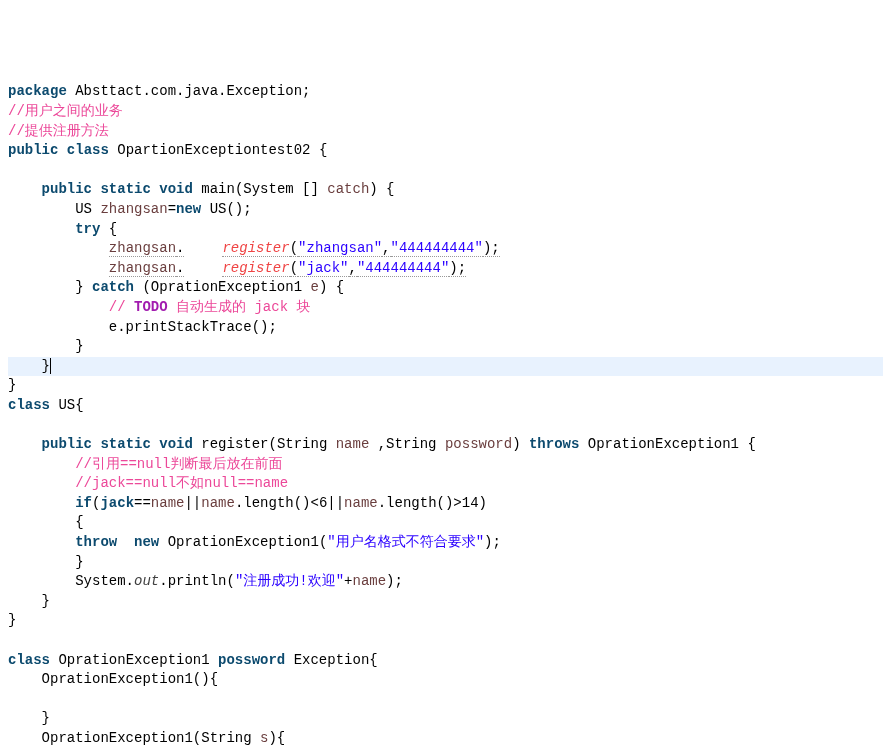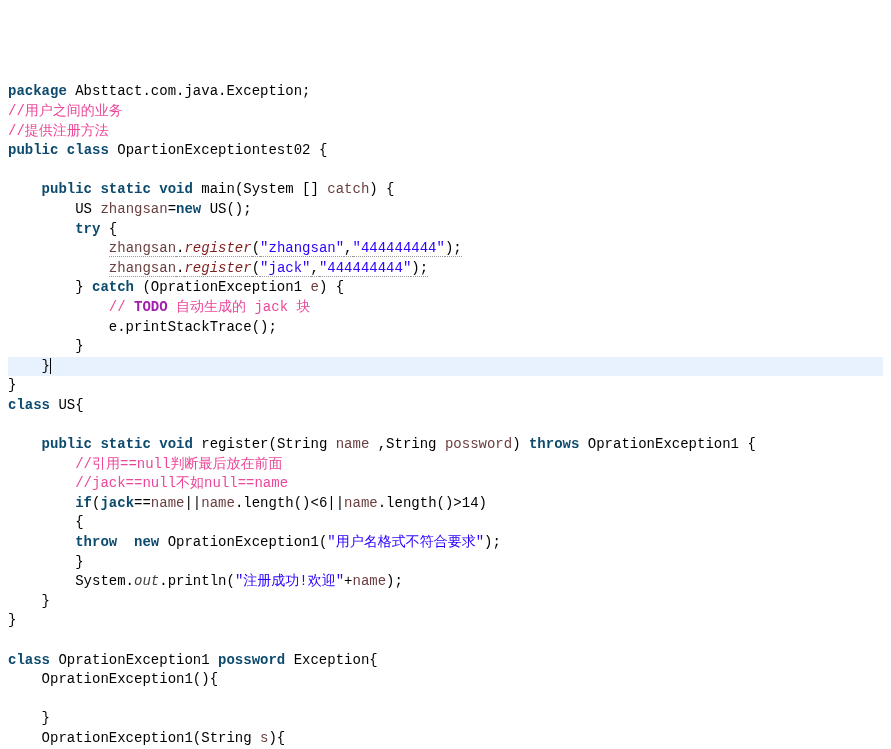--- a/index.html
+++ b/index.html
@@ -11,21 +11,21 @@
       line-height: 1.4;
       white-space: pre;
       padding: 4px 8px;
       position: relative;
     }
     .kw { color: #0c4a6e; font-weight: bold; }
     .comment { color: #ec4899; font-family: Liberation Mono, monospace; }
     .str { color: #2a00ff; }
     .param { color: #6a3e3e; }
     .todo { color: #a21caf; font-weight: bold; }
-    .static-call { color: #7f1d1d; font-style: italic; }
+    .static-call { color: #ef4444; font-style: italic; margin-left: 38px; }
     .static-field { color: #404040; font-style: italic; }
     .underline { border-bottom: 1px dotted #999; }
     .highlight-line {
       background: #e8f2fe;
       display: inline-block;
       width: 100%;
     }
     .cursor {
       border-left: 1px solid #000;
     }

